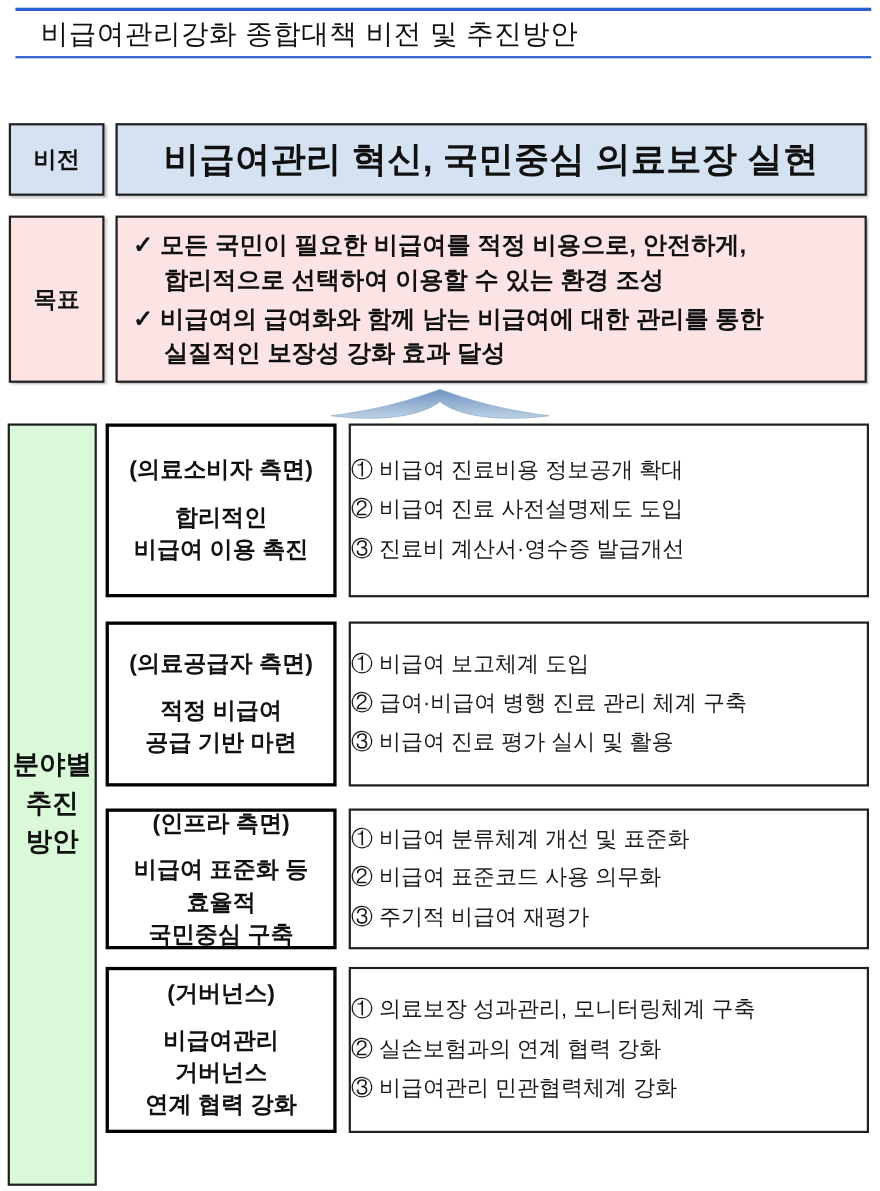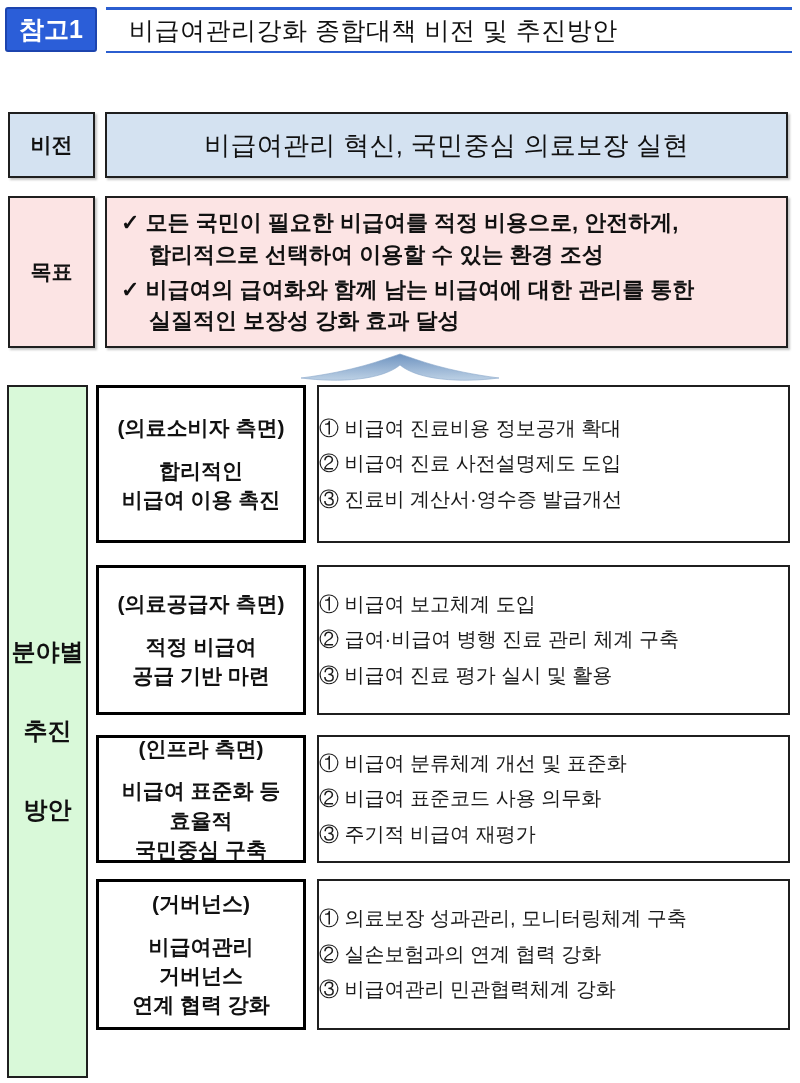--- a/index.html
+++ b/index.html
@@ -30,41 +30,41 @@
     display:flex; align-items:center; justify-content:center;
     font-size:21px; font-weight:700; box-shadow:2px 2px 2px rgba(90,90,90,.35);
   }
   .band-content {
     flex:1; margin-left:10px; box-sizing:border-box; border:2px solid #1f1f1f;
     box-shadow:2px 2px 2px rgba(90,90,90,.35);
   }
   .vision-band { top:112px; height:66px; }
   .blue-bg { background:#d4e2f1; }
   .vision-band .band-content { display:flex; align-items:center; justify-content:center;
-    font-size:26px; font-weight:400; letter-spacing:.3px; }
+    font-size:32px; font-weight:700; letter-spacing:.3px; }
 
   .goal-band { top:196px; height:152px; }
   .pink-bg { background:#fce4e4; }
   .goal-band .band-content {
     display:flex; flex-direction:column; justify-content:center;
     padding:8px 14px; gap:3px;
   }
   .goal-item { font-size:22px; font-weight:700; line-height:1.45; }
   .goal-line.cont { padding-left:28px; }
 
   
   .arrow-wrap { position:absolute; top:352px; left:0; width:100%; height:33px;
     display:flex; justify-content:center; align-items:flex-start; }
 
   
   .plan { position:absolute; top:385px; left:7px; right:10px; bottom:5px; display:flex; }
   .plan-label {
     width:81px; box-sizing:border-box; background:#d9f9d9; border:2px solid #1f1f1f;
     display:flex; flex-direction:column; align-items:center; justify-content:center;
-    font-size:24px; font-weight:700; line-height:1.45; text-align:center;gap:44px;
+    font-size:24px; font-weight:700; line-height:1.45; text-align:center;
   }
   .plan-rows { flex:1; margin-left:8px; display:flex; flex-direction:column; }
   .plan-row { display:flex; }
   .plan-row:nth-child(1) { height:158px; margin-bottom:22px; }
   .plan-row:nth-child(2) { height:150px; margin-bottom:20px; }
   .plan-row:nth-child(3) { height:128px; margin-bottom:16px; }
   .plan-row:nth-child(4) { height:151px; }
   .cat-box {
     width:210px; box-sizing:border-box; background:#fff; border:3px solid #000;
     display:flex; flex-direction:column; align-items:center; justify-content:center;
@@ -77,21 +77,20 @@
     padding-right:6px; font-size:20px; color:#1a1a1a;
   }
   .item { line-height:1.78; }
 </style>
 </head>
 <body>
 
 <div class="page">
 
   <div class="hdr">
-    <div class="hdr-badge">참고1</div>
     <div class="hdr-title">비급여관리강화 종합대책 비전 및 추진방안</div>
   </div>
 
   <div class="band vision-band">
     <div class="side-label blue-bg">비전</div>
     <div class="band-content blue-bg">비급여관리 혁신, 국민중심 의료보장 실현</div>
   </div>
 
   <div class="band goal-band">
     <div class="side-label pink-bg">목표</div>

